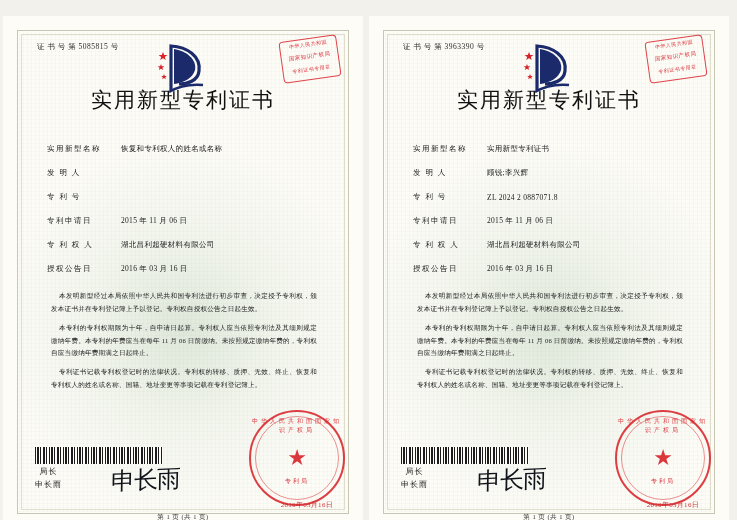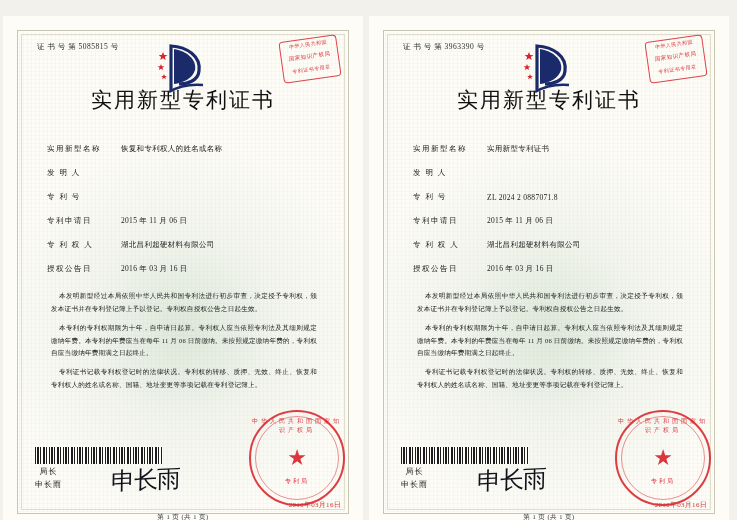--- a/index.html
+++ b/index.html
@@ -202,21 +202,21 @@
     position:absolute;
     left:0;right:0;bottom:20px;
     text-align:center;
     font-size:6px;
     color:#d8232a;
     letter-spacing:2px;
     opacity:.9;
   }
   .sealdate{
     position:absolute;
-    right:22px;bottom:18px;
+    right:30px;bottom:18px;
     font-size:7px;
     color:#c72a2a;
     letter-spacing:.3px;
     opacity:.95;
   }
   .pagefoot{
     position:absolute;
     left:0;right:0;bottom:6px;
     text-align:center;
     font-size:6.5px;
@@ -339,20 +339,21 @@
 
       <div class="title">实用新型专利证书</div>
 
       <div class="fields">
         <div class="row">
           <span class="lab">实用新型名称</span>
           <span class="val">实用新型专利证书</span>
         </div>
         <div class="row">
           <span class="lab">发 明 人</span>
+          <span class="val">顾锐;李兴辉</span>
         </div>
         <div class="row">
           <span class="lab">专 利 号</span>
           <span class="val">ZL 2024 2 0887071.8</span>
         </div>
         <div class="row">
           <span class="lab">专利申请日</span>
           <span class="val">2015 年 11 月 06 日</span>
         </div>
         <div class="row">

